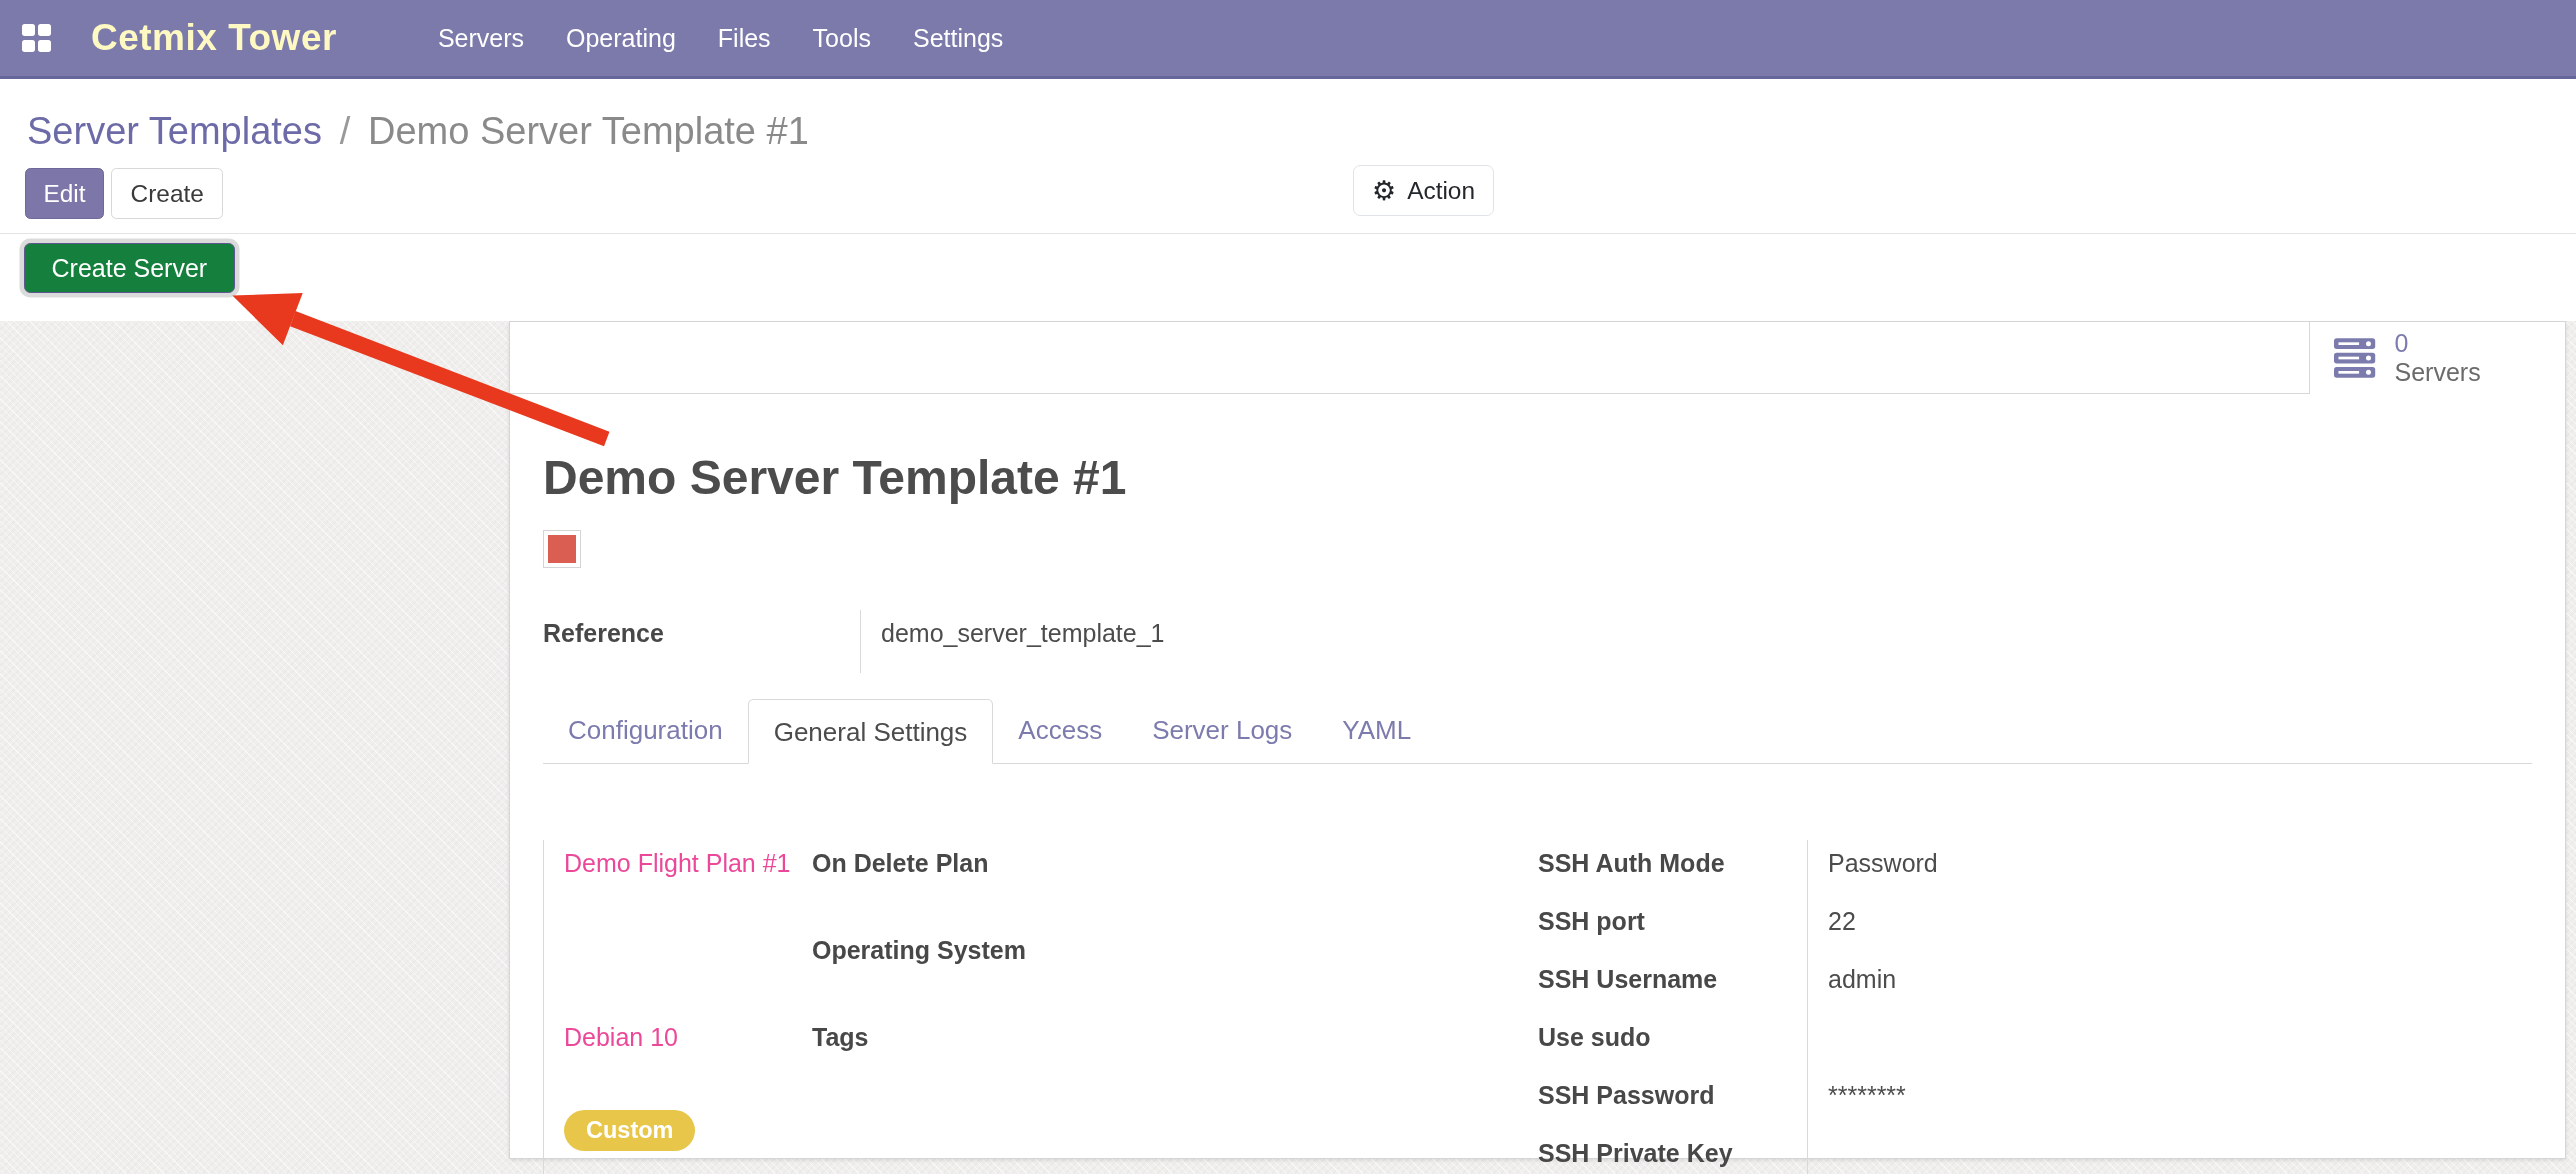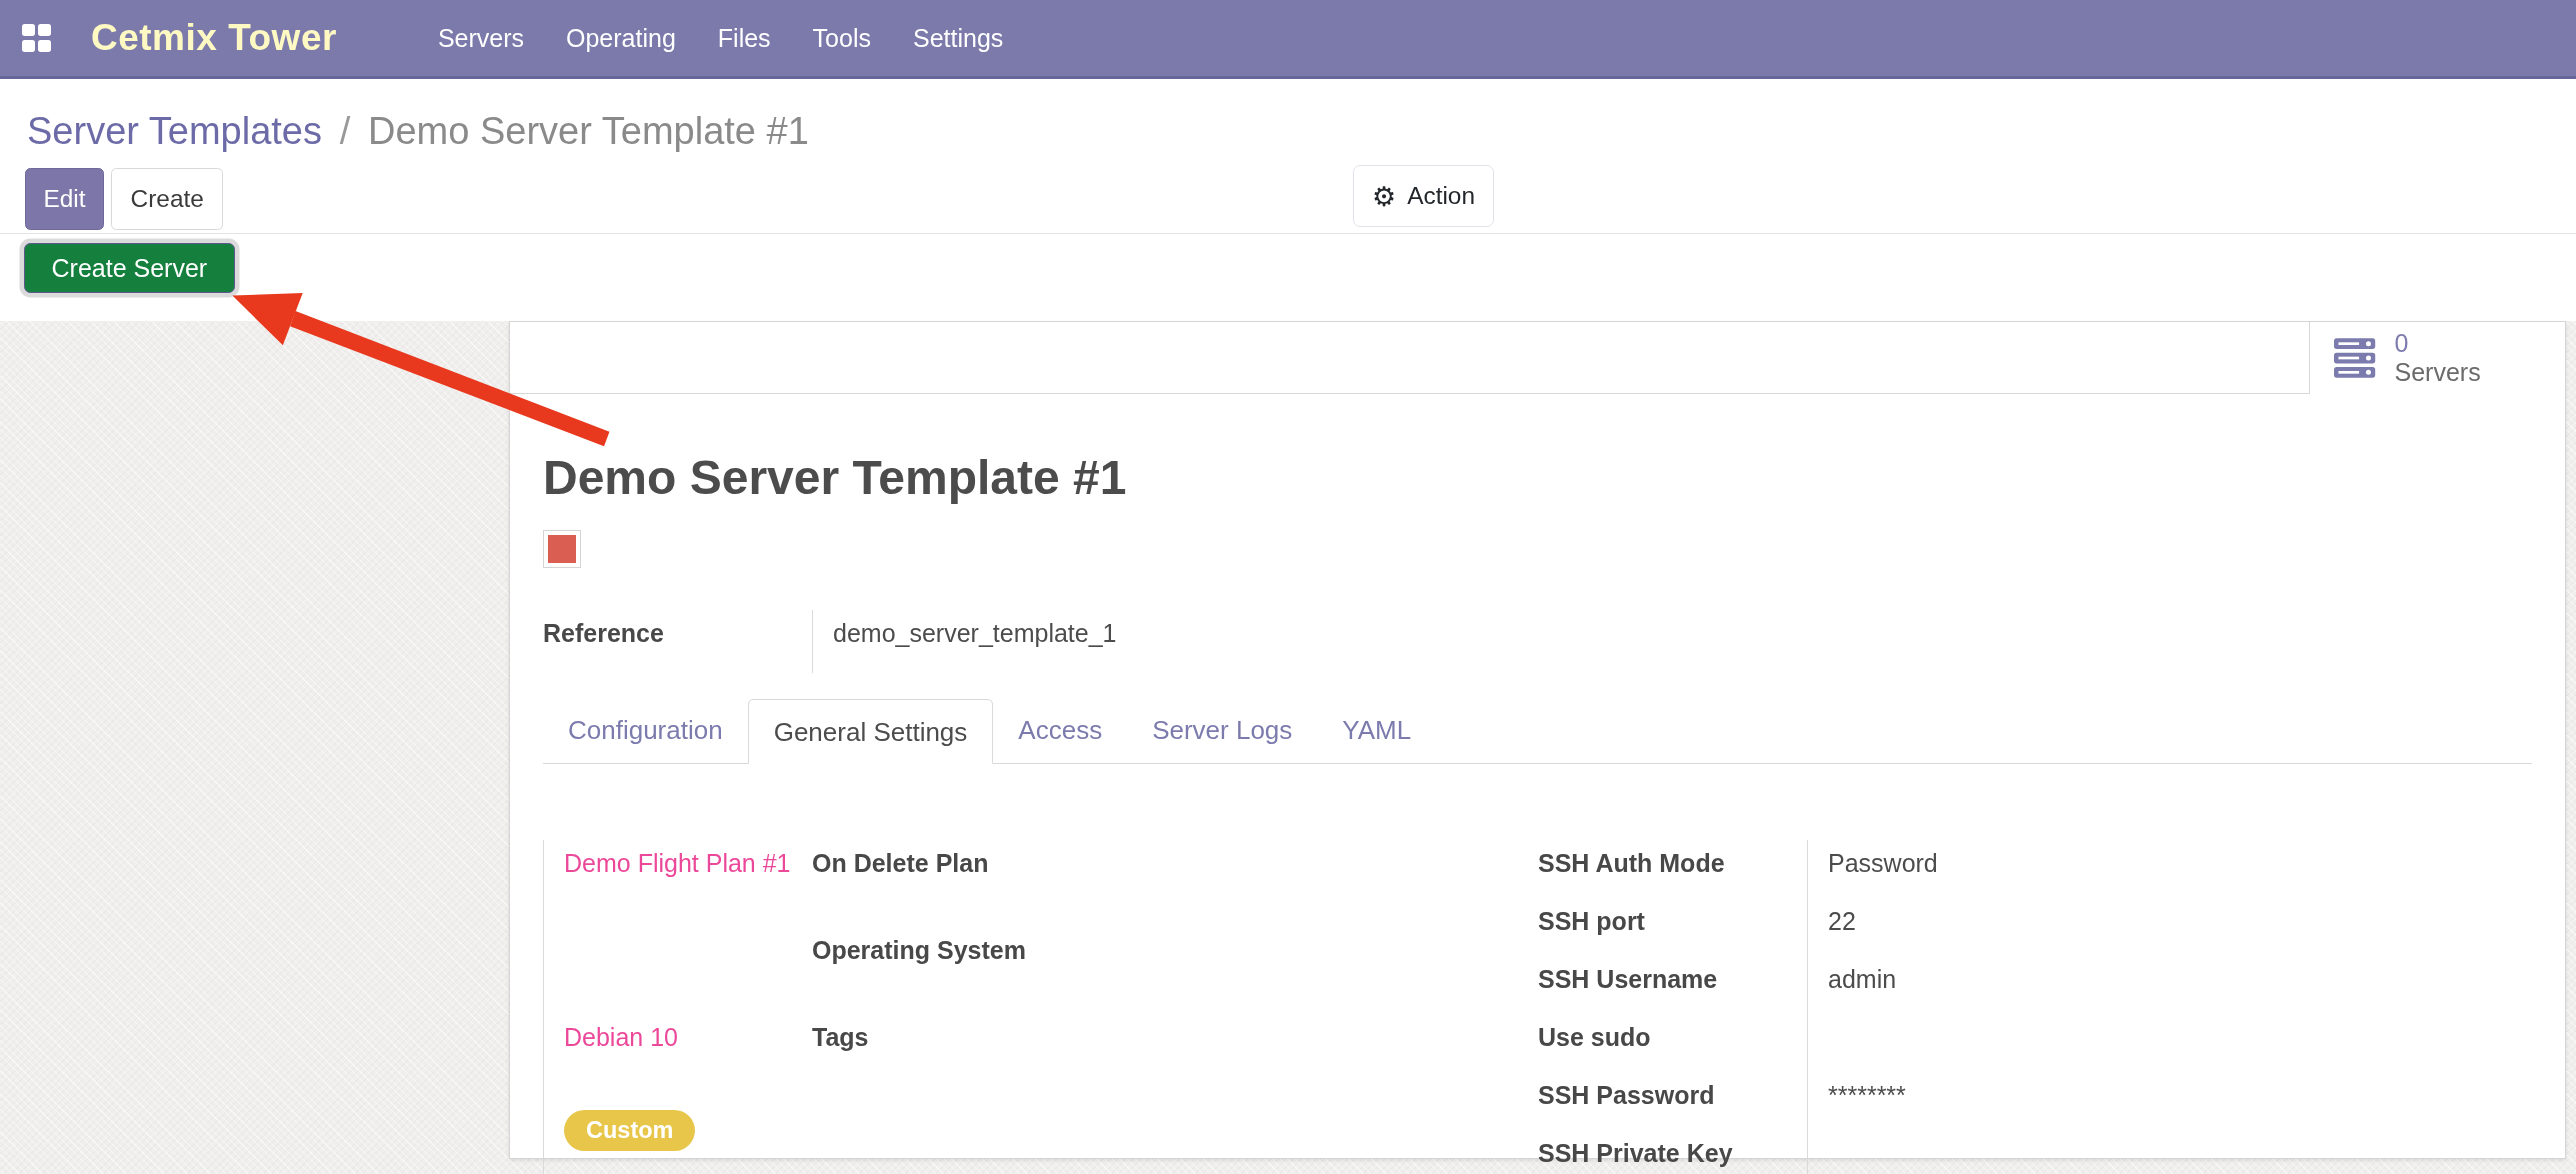--- a/index.html
+++ b/index.html
@@ -16,21 +16,21 @@
   .nav-menu { display:flex; margin-left:101px; gap:42px; }
   .nav-item { color:#ffffff; font-size:25px; cursor:pointer; }
 
   
   .breadcrumb-row { background:#fff; height:89px; padding:31px 0 0 27px; font-size:38px; }
   .breadcrumb-link { color:#6c6ba7; cursor:pointer; }
   .breadcrumb-sep { color:#999; margin:0 7.2px; }
   .breadcrumb-current { color:#8a8a8a; }
 
   .button-row { background:#fff; height:65px; position:relative; padding-left:25px; display:flex; align-items:flex-start; }
-  .btn { display:inline-flex; align-items:center; justify-content:center; height:62px;
+  .btn { display:inline-flex; align-items:center; justify-content:center; height:51px;
          font-size:24.4px; border-radius:5.4px; cursor:pointer; }
   .btn-edit { width:79px; background:#7d76a8; color:#fff; border:0.9px solid #6f6899; margin-right:7.2px; }
   .btn-create { width:112px; background:#fff; color:#3a3a3a; border:0.9px solid #d8d8d8; }
   .btn-action { position:absolute; left:1353px; top:-2.7px; width:141px; background:#fff;
                 color:#23272b; border:0.9px solid #dfe3e8; border-radius:7.2px; gap:11px; }
   .gear-glyph { font-family:"DejaVu Sans", sans-serif; font-size:27px; line-height:1; }
 
   .divider { border-top:0.9px solid #e3e3e3; }
   .create-server-row { background:#fff; height:61px; padding:9px 0 0 23.5px; }
   .btn-create-server { height:50px; padding:0 27px; background:#15803d; color:#fff;
@@ -58,21 +58,21 @@
 
   .color-swatch { margin-top:25px; width:38px; height:38px; border:1.8px solid #d4d4d4; background:#fff;
                   padding:3.6px; cursor:pointer; }
   .color-swatch .fill { width:100%; height:100%; }
 
   .field-group { display:grid; grid-template-columns:269px 1fr; }
   .field-label { font-weight:700; color:#484848; font-size:25px; padding-top:9px; min-height:58px; }
   .field-value { border-left:0.9px solid #d9d9d9; padding:9px 0 0 20px; font-size:25px; color:#4c4c4c; min-height:58px; }
   .field-value.link { color:#ec4899; cursor:pointer; }
 
-  .reference-group { margin-top:42px; width:994px; }
+  .reference-group { margin-top:42px; width:994px;gap:48px; }
   .reference-group .field-label, .reference-group .field-value { min-height:63px; }
 
   .tabs { margin-top:25px; display:flex; border-bottom:0.9px solid #d9d9d9; align-items:flex-end; }
   .tab { height:65px; line-height:65px; padding:0 25px; font-size:26px; color:#7c7bad;
          cursor:pointer; margin-bottom:0; }
   .tab.active { color:#4c4c4c; background:#fff; border:0.9px solid #d9d9d9; border-bottom:0.9px solid #fff;
                 border-radius:5.4px 5.4px 0 0; margin-bottom:-0.9px; }
 
   .tab-content { padding-top:76px; display:grid; grid-template-columns:995px 996px; }
 

